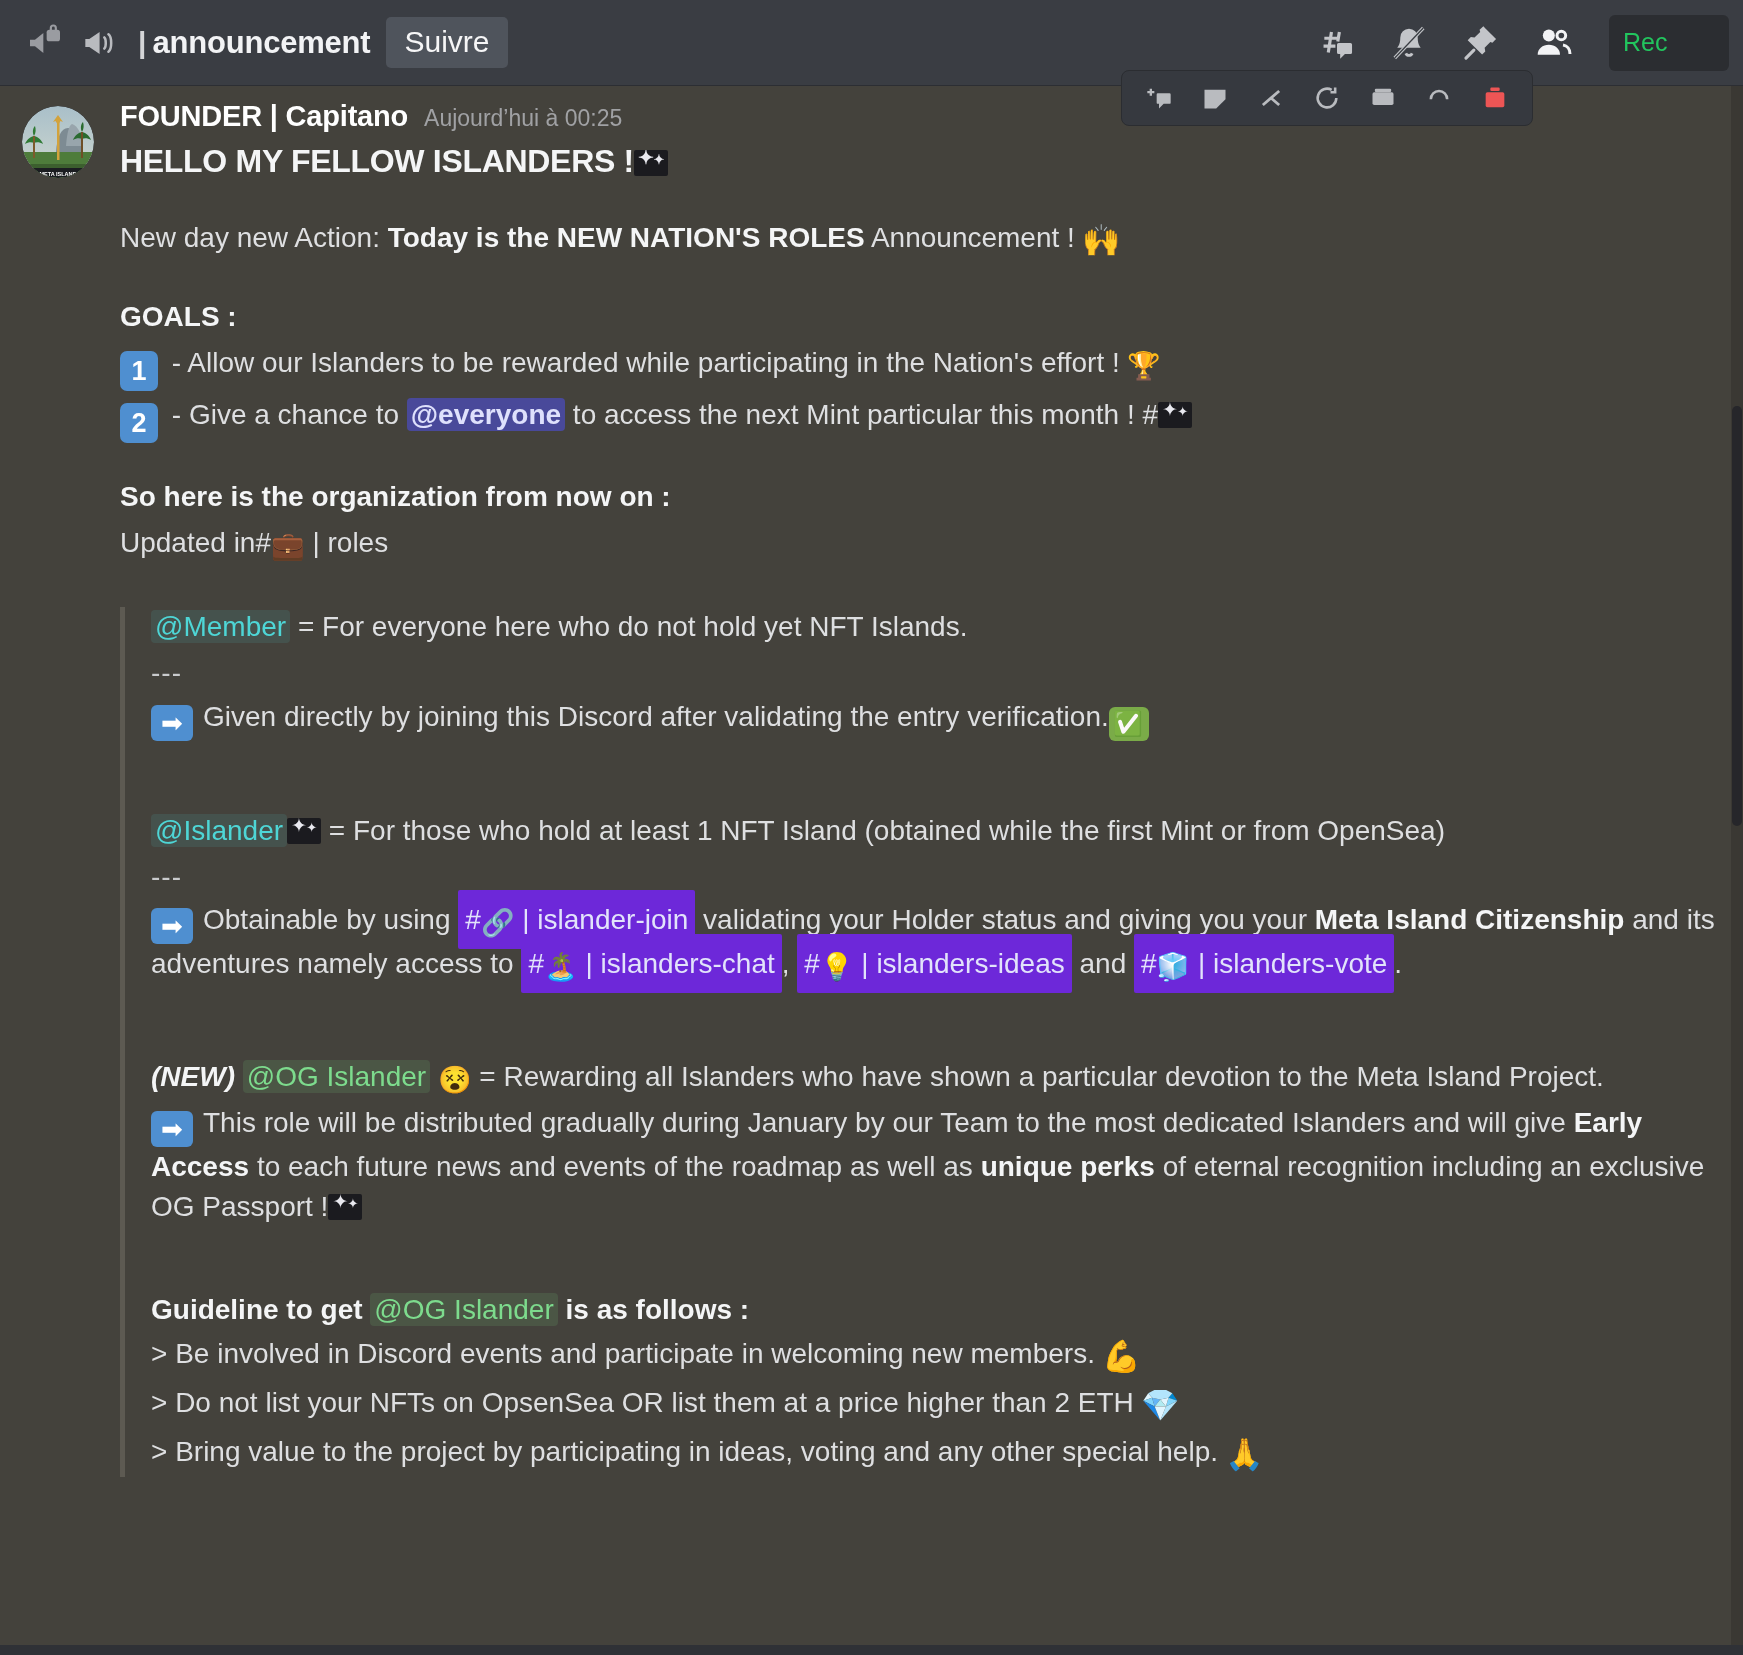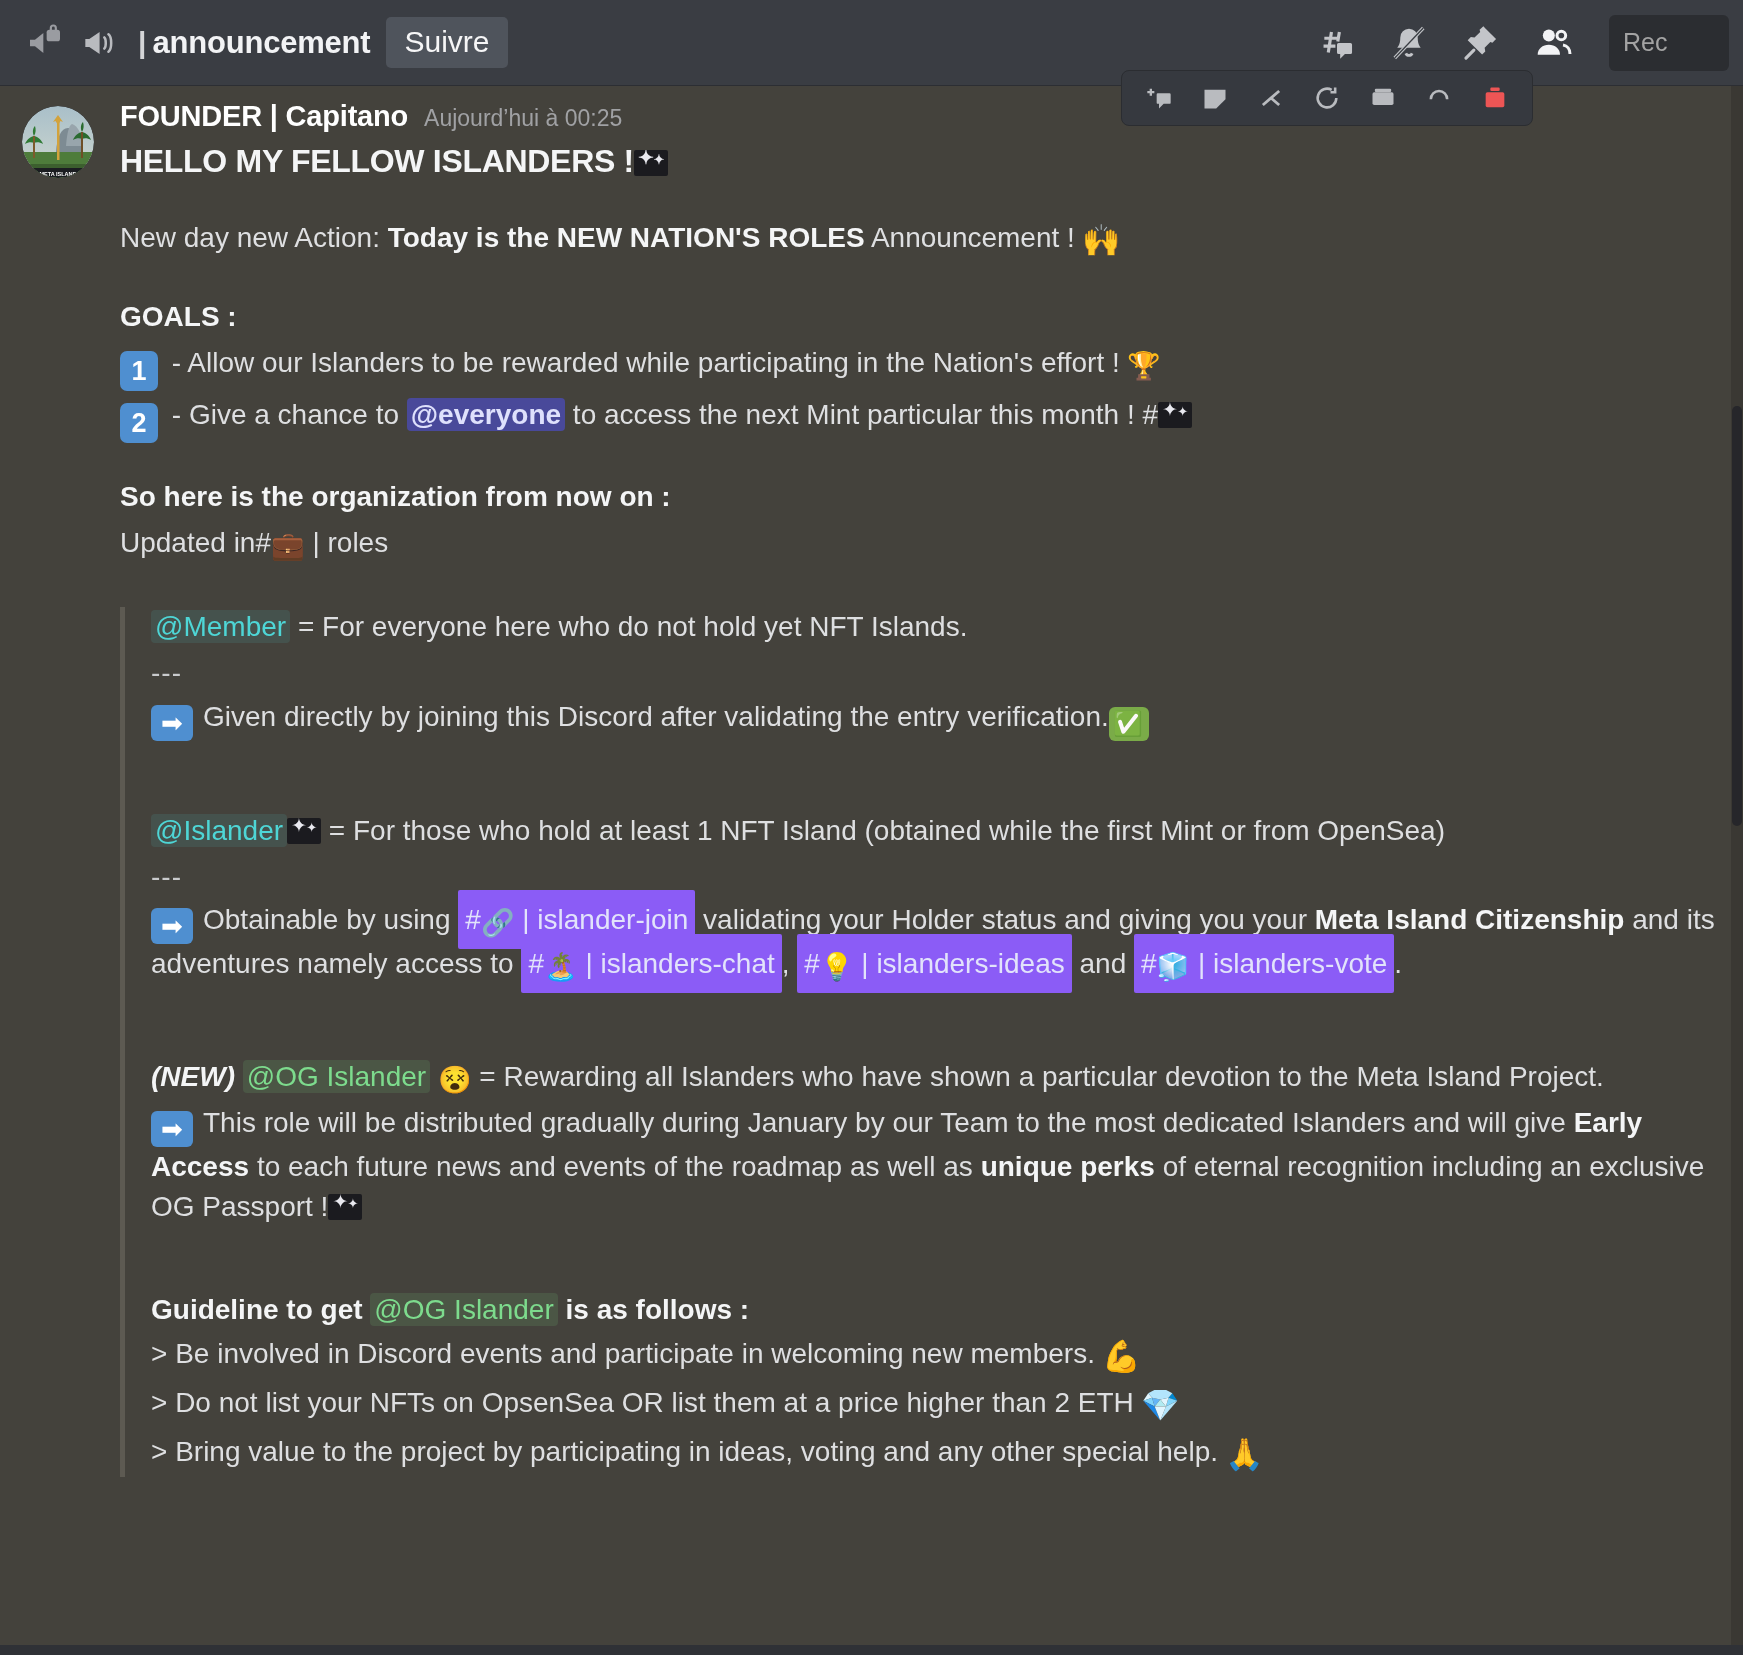--- a/index.html
+++ b/index.html
@@ -50,21 +50,21 @@
     gap: 28px;
     padding-right: 4px;
   }
   .tb-icon { width: 44px; height: 44px; display: flex; align-items: center; justify-content: center; cursor: pointer; }
   .search-box {
     width: 120px; height: 56px;
     background: #2b2d31;
     border-radius: 6px;
     display: flex; align-items: center;
     padding-left: 14px;
-    color: #a3a3a3;
+    color: #22c55e;
     font-size: 25px;
     overflow: hidden;
     white-space: nowrap;
     margin-left: 6px;
     text-align: center;
   }
 
   
   .hover-toolbar {
     position: absolute;
@@ -142,21 +142,21 @@
     white-space: nowrap;
   }
   .role-green {
     background: rgba(110, 190, 120, 0.16);
     color: #7ddb8d;
     border-radius: 4px;
     padding: 1px 4px;
     white-space: nowrap;
   }
   .chan-chip {
-    background: #8b5cf6;
+    background: #6d28d9;
     color: #e2e3fb;
     border-radius: 2px;
     padding: 14px 7px;
     white-space: nowrap;
   }
   .emoji { font-size: 27px; vertical-align: -3px; }
   .emoji-lg { font-size: 31px; vertical-align: -4px; }
 
   
   .keycap {

